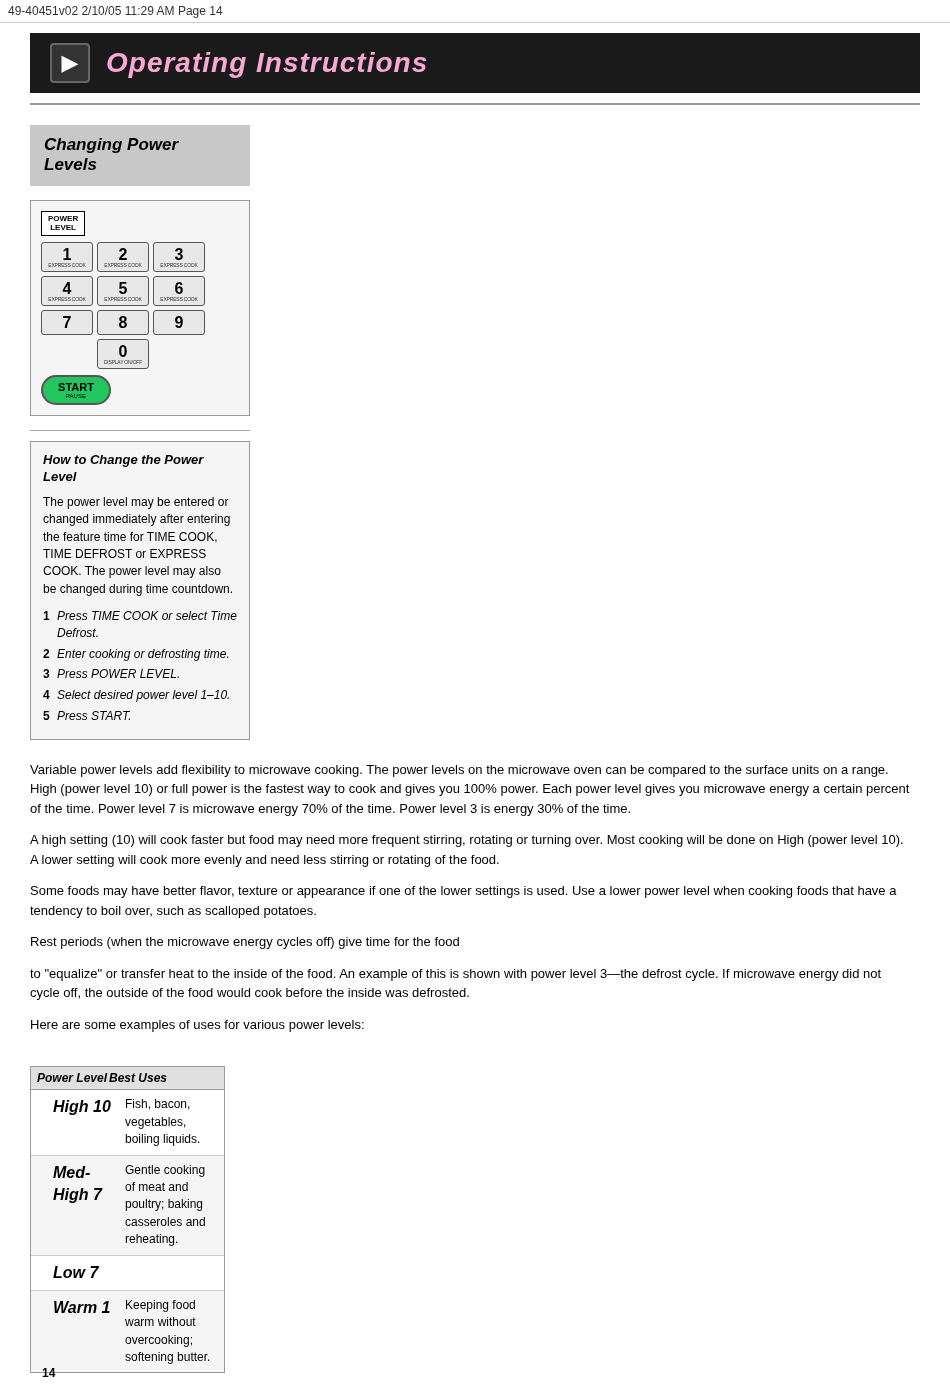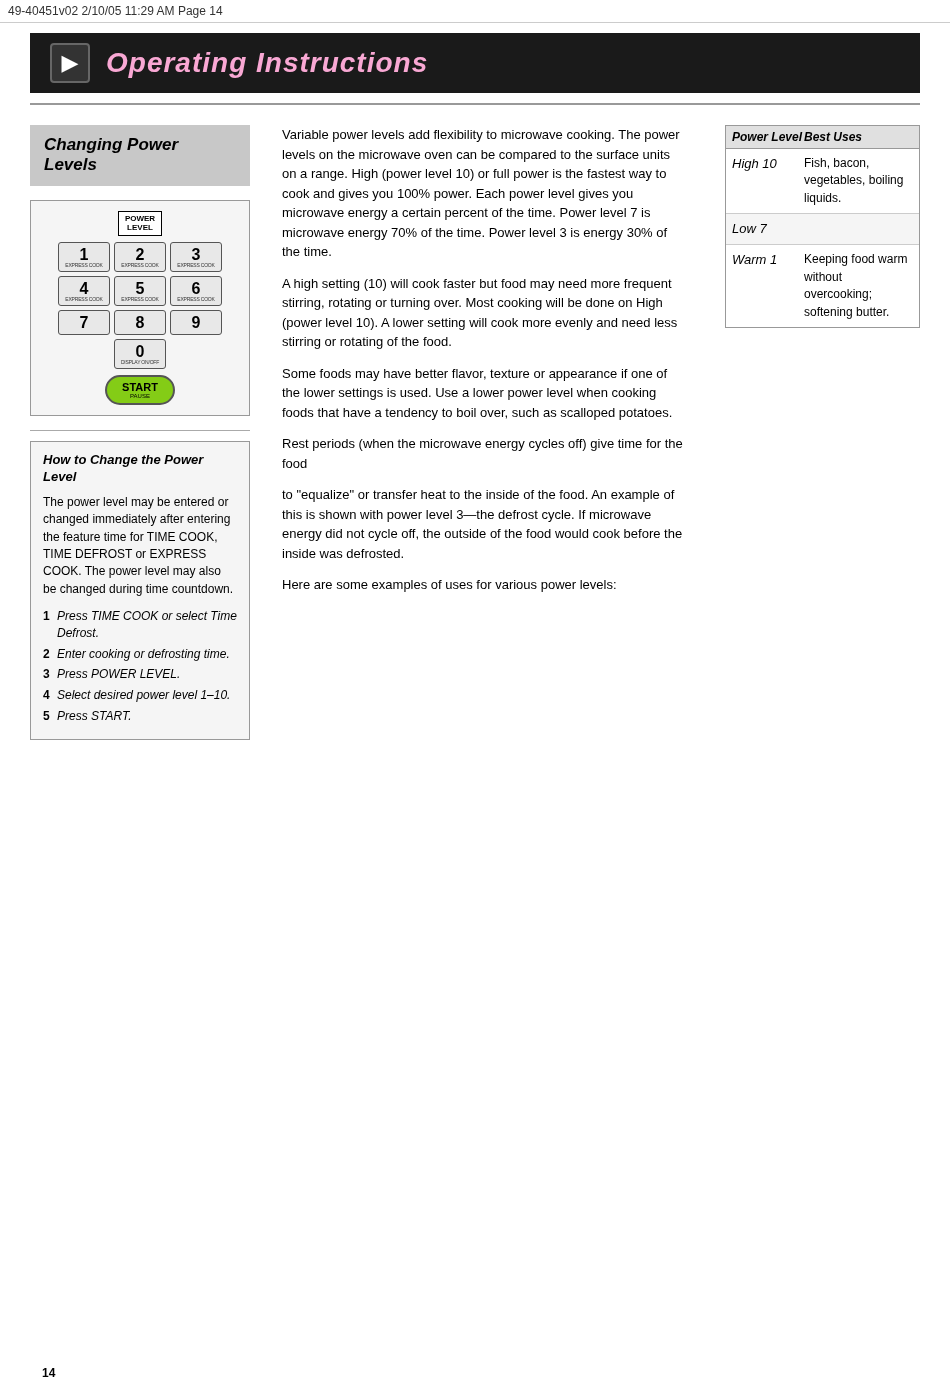--- a/index.html
+++ b/index.html
@@ -48,21 +48,22 @@
       font-style: italic;
       font-weight: bold;
       color: #f9a8d4;
       letter-spacing: 1px;
     }
 
     
     .main-content {
       display: flex;
       margin: 20px 30px;
-      gap: 32px;
+      gap: 20px;
+      flex-direction: column;
     }
 
     
     .left-column {
       width: 220px;
       flex-shrink: 0;
     }
 
     
     .section-title-box {
@@ -78,21 +79,21 @@
     }
 
     
     .keypad-container {
       border: 1px solid #999;
       padding: 10px;
       background: #f5f5f5;
       margin-bottom: 14px;
       display: flex;
       flex-direction: column;
-      align-items: center;
+      align-items: flex-start;
     }
     .power-level-label {
       font-size: 8px;
       font-weight: bold;
       text-align: center;
       border: 1px solid #000;
       padding: 2px 6px;
       margin-bottom: 6px;
       background: #fff;
       line-height: 1.2;
@@ -125,21 +126,21 @@
       font-size: 5px;
     }
     .keypad-bottom {
       display: flex;
       flex-direction: column;
       align-items: center;
       gap: 3px;
       margin-top: 2px;
     }
     .start-btn {
-      background: #84cc16;
+      background: #22c55e;
       border: 2px solid #555;
       border-radius: 20px;
       text-align: center;
       padding: 4px 14px;
       font-size: 11px;
       font-weight: bold;
       width: 70px;
     }
     .start-btn .pause-sub {
       display: block;
@@ -231,25 +232,26 @@
       align-items: flex-start;
     }
     .power-table-row:last-child {
       border-bottom: none;
     }
     .power-table-row:nth-child(even) {
       background: #f5f5f5;
     }
     .row-level {
       width: 72px;
-      font-weight: normal;
+      font-weight: bold;
       font-style: italic;
       flex-shrink: 0;
-      font-size: 13px;
+      font-size: 16px;
       line-height: 1.4;
+      margin-left: 16px;
     }
     .row-uses {
       font-size: 12px;
       line-height: 1.45;
     }
 
     
     .page-number {
       position: absolute;
       bottom: 20px;
@@ -374,20 +376,24 @@
         <span class="col-level">Power Level</span>
         <span class="col-uses">Best Uses</span>
       </div>
 
       <div id="power-table-rows">
           <div class="power-table-row">
       <span class="row-level">High 10</span>
       <span class="row-uses">Fish, bacon, vegetables, boiling liquids.</span>
     </div>
           <div class="power-table-row">
+      <span class="row-level">Med-High 7</span>
+      <span class="row-uses">Gentle cooking of meat and poultry; baking casseroles and reheating.</span>
+    </div>
+          <div class="power-table-row">
       <span class="row-level">Low 7</span>
     </div>
           <div class="power-table-row">
       <span class="row-level">Warm 1</span>
       <span class="row-uses">Keeping food warm without overcooking; softening butter.</span>
     </div>
         </div>
     </div>
   </div>
 

